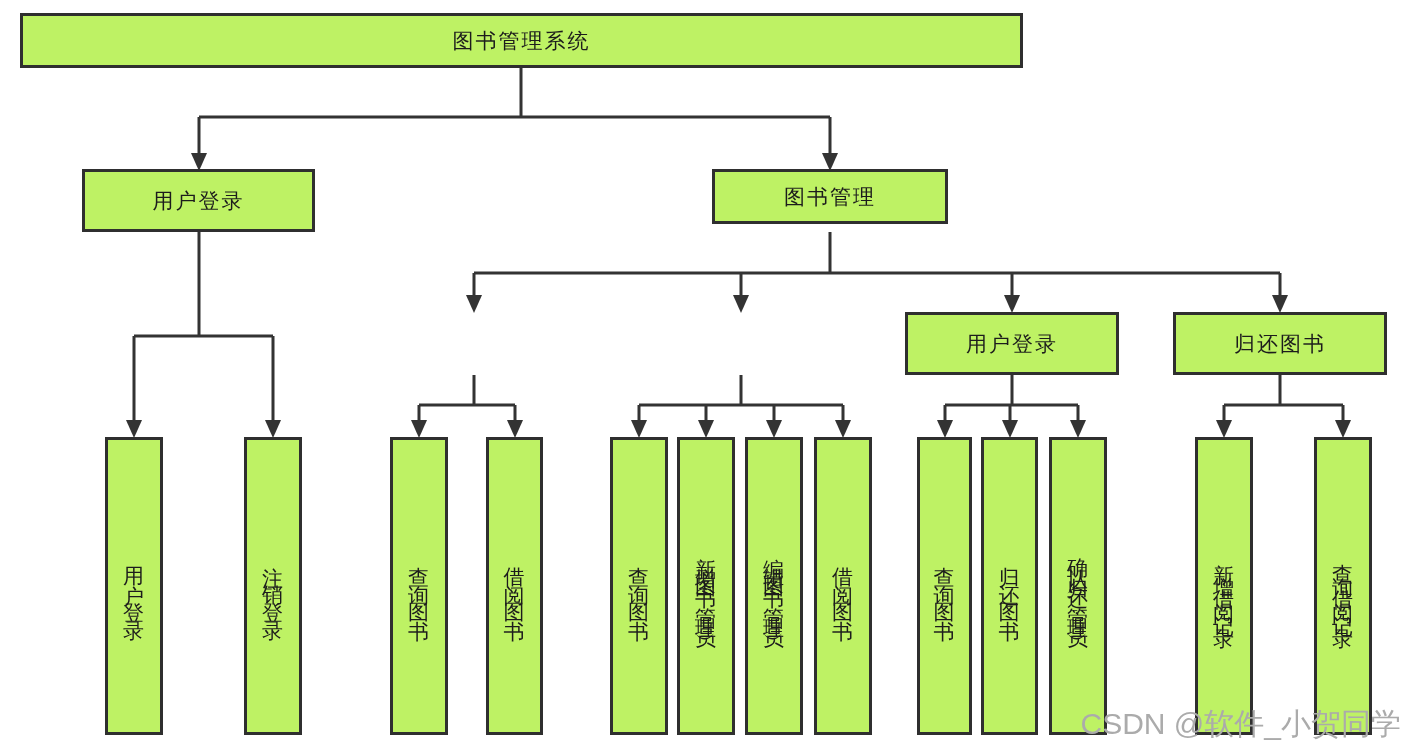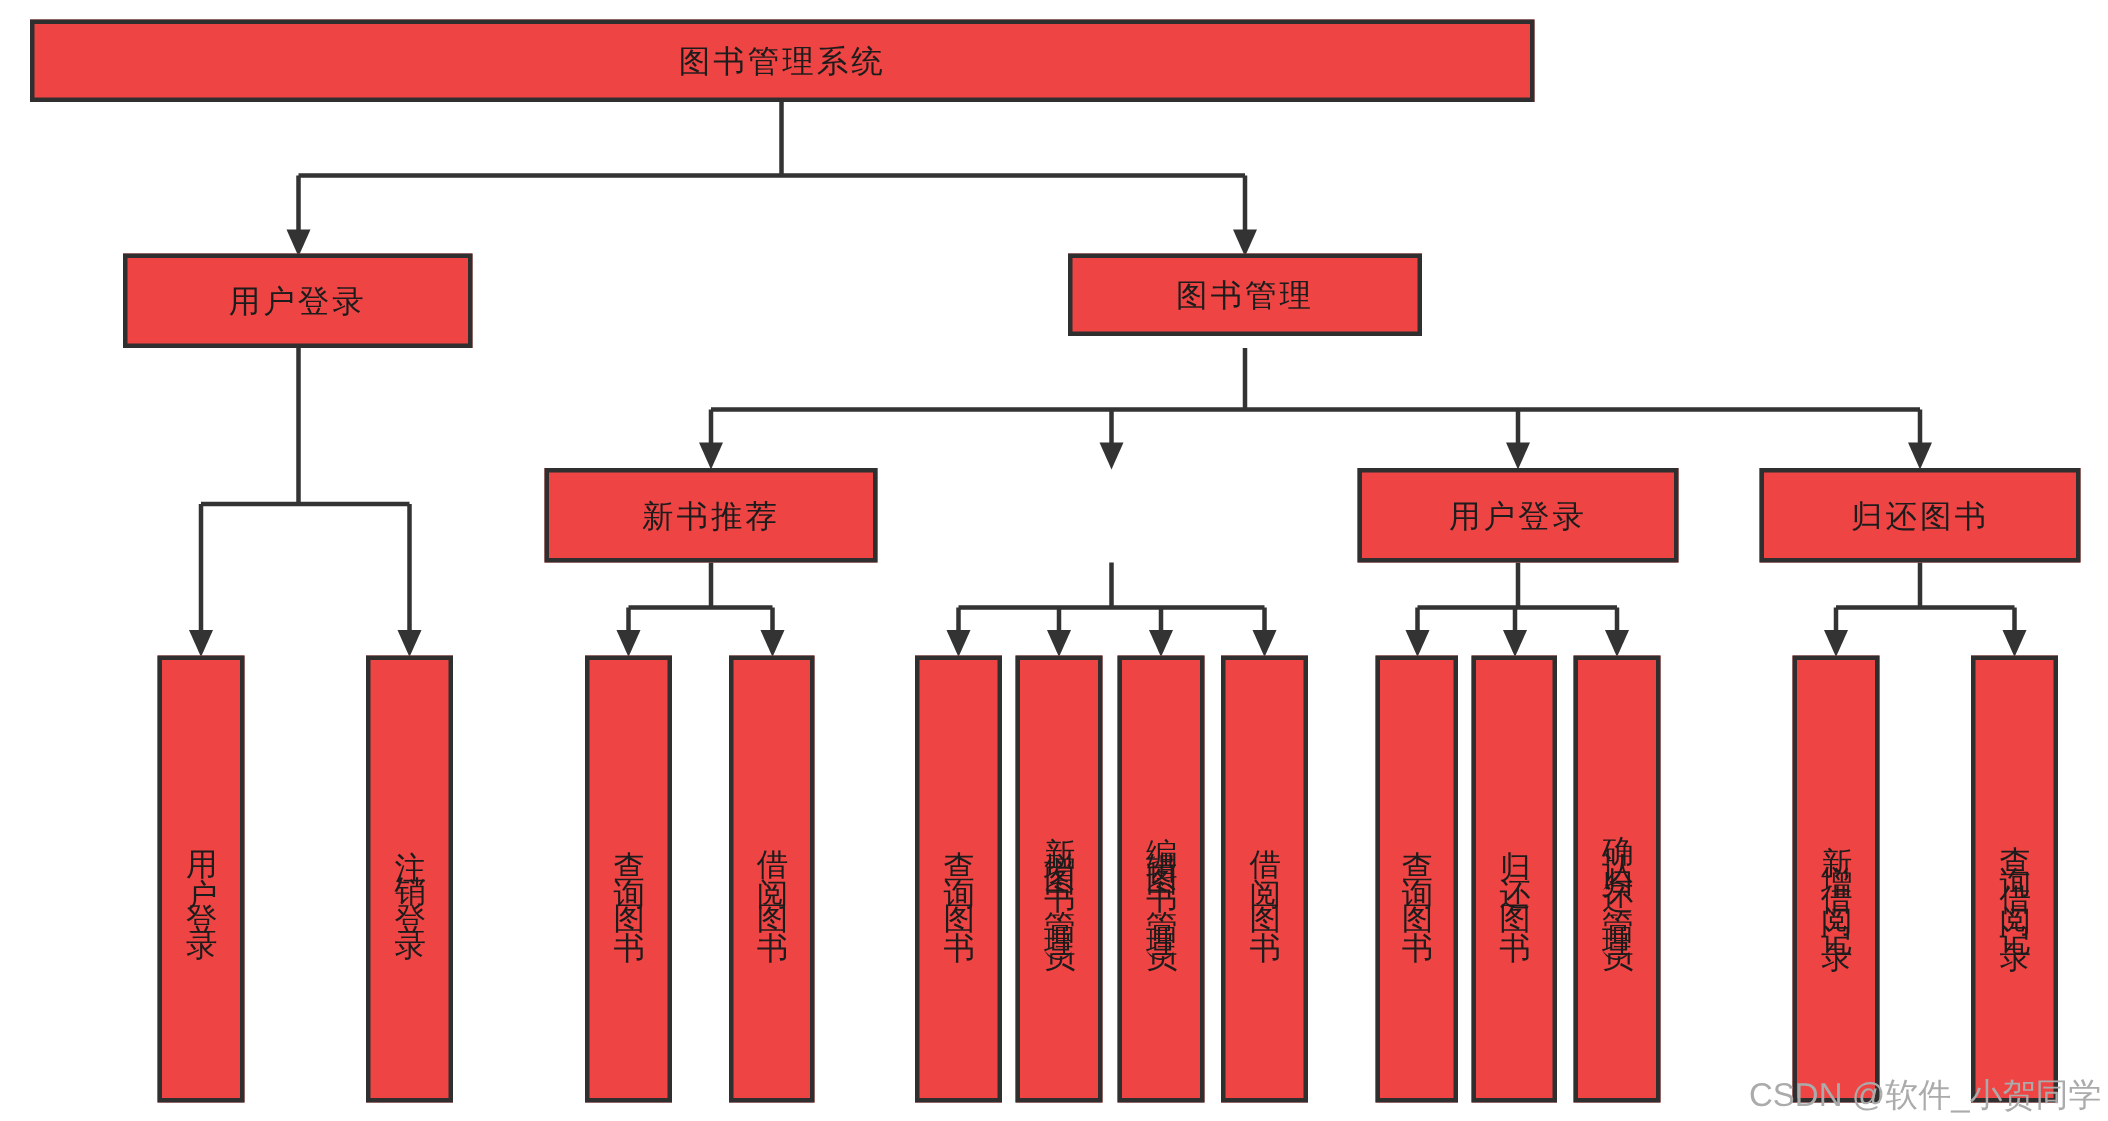--- a/index.html
+++ b/index.html
@@ -27,21 +27,21 @@
     stroke-width:3;
     fill:none;
   }
   .connector-layer polygon{
     fill:var(--c-line);
     stroke:none;
   }
   .node{
     position:absolute;
     box-sizing:border-box;
-    background:#ef4444;
+    background:#bef264;
     border:3px solid var(--c-border);
     color:var(--c-text);
     display:flex;
     align-items:center;
     justify-content:center;
     z-index:2;
   }
   .hbox .label{
     font-size:21px;
     letter-spacing:2px;
@@ -54,21 +54,21 @@
     line-height:1;
     white-space:nowrap;
   }
   .sp4{letter-spacing:18px;}
   .sp6{letter-spacing:13px;}
   .sp9{letter-spacing:10px;}
   .watermark{
     position:absolute;
     right:4px;
     bottom:2px;
-    font-size:22px;
+    font-size:30px;
     color:var(--c-watermark);
     z-index:3;
     white-space:nowrap;
   }
 </style>
 </head>
 <body>
 
 <div class="canvas">
 
@@ -119,23 +119,20 @@
     <span class="label">图书管理系统</span>
   </div>
 
   <div class="node hbox" style="left:82px;top:169px;width:233px;height:63px">
     <span class="label">用户登录</span>
   </div>
   <div class="node hbox" style="left:712px;top:169px;width:236px;height:55px">
     <span class="label">图书管理</span>
   </div>
 
-  <div class="node hbox" style="left:363px;top:312px;width:222px;height:63px">
-    <span class="label">新书推荐</span>
-  </div>
   <div class="node hbox" style="left:905px;top:312px;width:214px;height:63px">
     <span class="label">用户登录</span>
   </div>
   <div class="node hbox" style="left:1173px;top:312px;width:214px;height:63px">
     <span class="label">归还图书</span>
   </div>
 
   <div class="node vbox" style="left:105px;top:437px;width:58px;height:298px">
     <span class="vlabel sp4">用户登录</span>
   </div>

